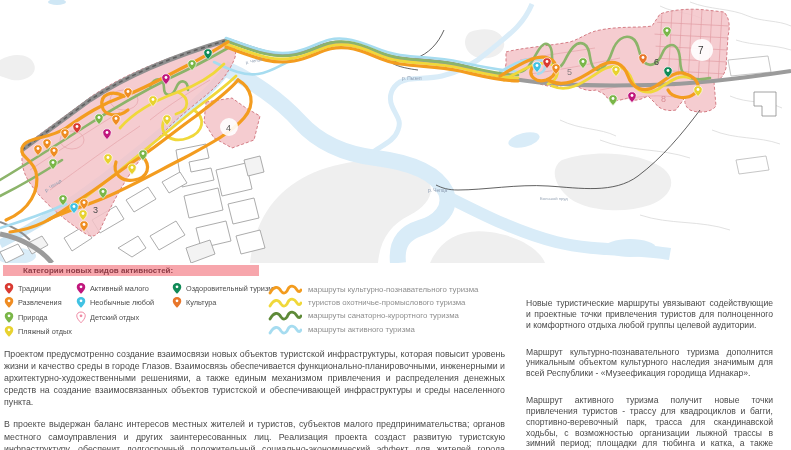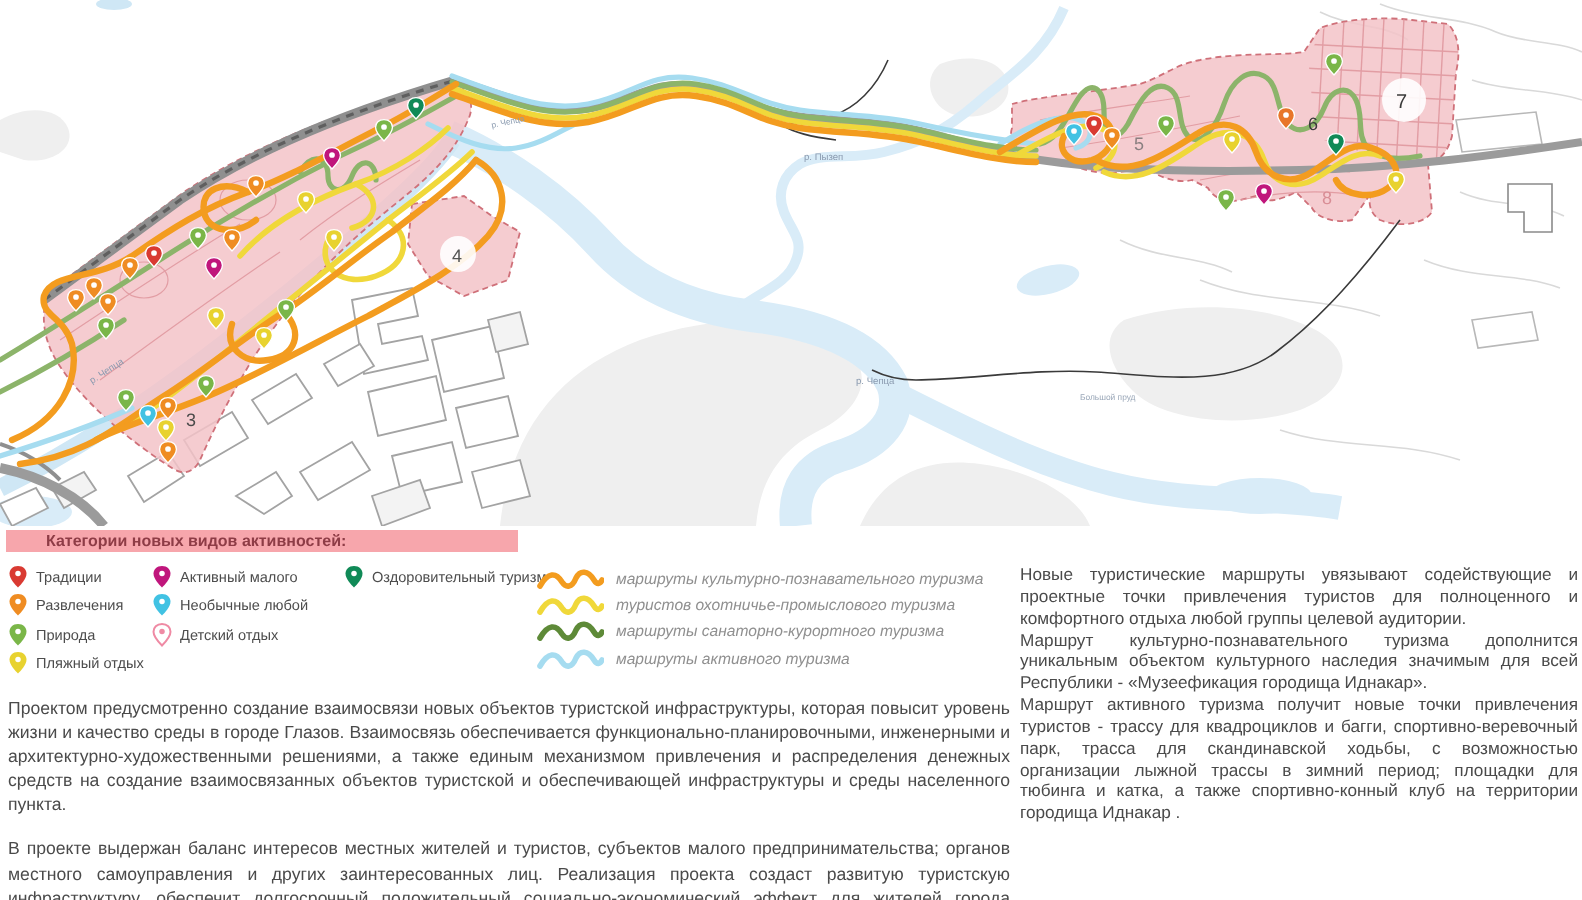--- a/index.html
+++ b/index.html
@@ -9,32 +9,32 @@
   svg text{font-family:"Liberation Sans", sans-serif;}
 
   
   .legend-title{position:absolute;left:3px;top:265px;width:236px;height:11px;
     background:#f7a6ac;color:#8e3c46;font-size:8px;font-weight:bold;
     line-height:11px;padding-left:20px;}
   .pin-col{position:absolute;top:281px;}
   .pin-item{display:flex;align-items:center;height:14.5px;}
   .pin-ico{width:10px;height:13px;flex:0 0 10px;margin-right:4px;}
   .pin-label{font-size:7.3px;color:#4d4d4d;white-space:nowrap;}
-  .route-legend{position:absolute;left:268px;top:283px;font-style:italic;}
+  .route-legend{position:absolute;left:268px;top:283px;}
   .route-item{display:flex;align-items:center;height:13.2px;}
   .route-ico{width:34px;height:13px;margin-right:6px;}
   .route-label{font-size:7.8px;color:#8f8f8f;white-space:nowrap;}
 
   
   .text-left{position:absolute;left:4px;top:348px;width:501px;font-size:8.8px;
     line-height:12.1px;text-align:justify;color:#4a4a4a;}
   .text-left p{margin:0 0 10px 0;}
   .text-right{position:absolute;left:510px;top:282px;width:279px;font-size:8.6px;
     line-height:10.85px;text-align:justify;color:#4a4a4a;}
-  .text-right p{margin:0;}
+  .text-right p{margin:16px;}
 
   .rt{fill:none;stroke-linecap:round;stroke-linejoin:round;}
 </style>
 </head>
 <body>
 
 <div id="page">
 
   <div id="map-wrap">
   <svg width="791" height="263" viewBox="0 0 791 263">
@@ -406,20 +406,27 @@
   </div>
 
   <div class="pin-col" style="left:172px;">
     <div class="pin-item">
       <svg class="pin-ico" viewBox="-8 -8 16 20">
           <path d="M0,-6.8 C-4.2,-6.8 -6.8,-4 -6.8,-0.6 C-6.8,3.4 -2.2,8.2 0,10.4 C2.2,8.2 6.8,3.4 6.8,-0.6 C6.8,-4 4.2,-6.8 0,-6.8 Z" fill="#108a57"></path>
           <circle cy="-0.8" r="2.2" fill="#fff"></circle>
         </svg>
       <span class="pin-label">Оздоровительный туризм</span>
     </div>
+    <div class="pin-item">
+      <svg class="pin-ico" viewBox="-8 -8 16 20">
+          <path d="M0,-6.8 C-4.2,-6.8 -6.8,-4 -6.8,-0.6 C-6.8,3.4 -2.2,8.2 0,10.4 C2.2,8.2 6.8,3.4 6.8,-0.6 C6.8,-4 4.2,-6.8 0,-6.8 Z" fill="#e8762a"></path>
+          <circle cy="-0.8" r="2.2" fill="#fff"></circle>
+        </svg>
+      <span class="pin-label">Культура</span>
+    </div>
   </div>
 
   <div class="route-legend">
     <div class="route-item">
       <svg class="route-ico" viewBox="0 0 34 13">
           <path fill="none" stroke-width="2.8" stroke-linecap="round" d="M2,10 C6,3 10,3 13,8 C15,11 18,11 20,6 C22,2 26,2 29,7 C30.5,9.5 32,9 33,7" stroke="#f39c1f"></path>
         </svg>
       <span class="route-label">маршруты культурно-познавательного туризма</span>
     </div>
     <div class="route-item">

